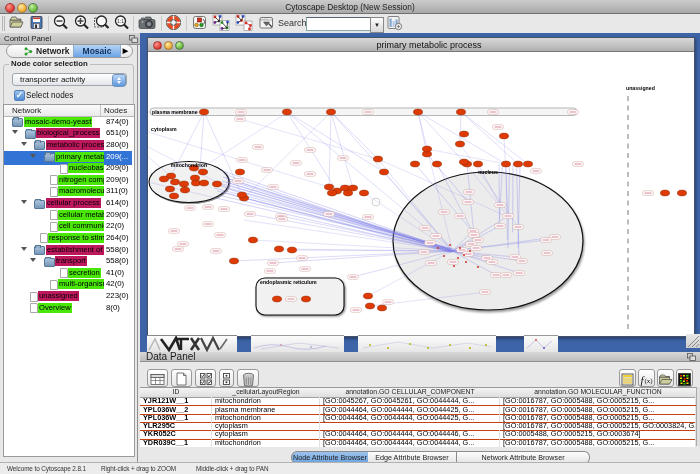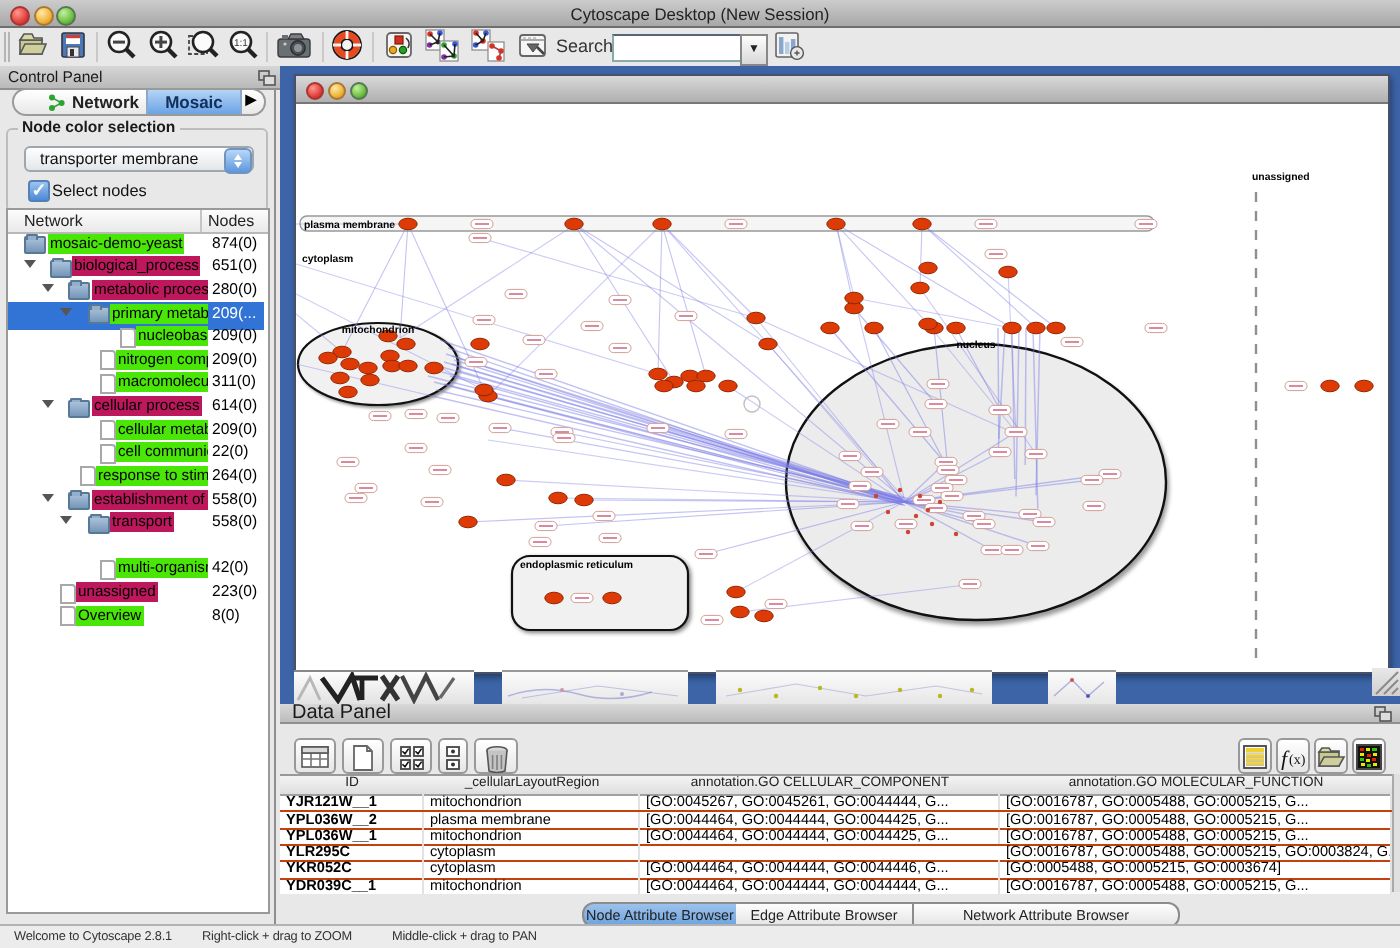--- a/index.html
+++ b/index.html
@@ -192,21 +192,21 @@
           <circle cx="2" cy="7" r="1.5" fill="#2fa32f"></circle>
           <circle cx="6.8" cy="4.5" r="1.5" fill="#2fa32f"></circle>
           <path d="M2 1.8 L6.8 4.5 L2 7" stroke="#2fa32f" stroke-width="0.8" fill="none"></path>
         </svg><span style="margin-left:29px">Network</span></div>
     <div id="tabmosaic">Mosaic</div>
     <div id="tabarr">▶</div>
   </div>
   <div class="abs" id="groupbox"></div>
   <div class="abs" id="gblabel">Node color selection</div>
   <div class="abs" id="combo">
-      <span class="txt">transporter membrane</span>
+      <span class="txt">transporter activity</span>
       <span class="step"></span>
     </div>
   <div class="abs" id="cbx">✓</div>
   <div class="abs" id="cbxl">Select nodes</div>
   <div class="abs" id="tree">
     <div id="treehead">
         <span style="position:absolute;left:8px;top:1px">Network</span>
         <span style="position:absolute;left:100px;top:1px">Nodes</span>
         <span style="position:absolute;left:96px;top:0;width:1px;height:11px;background:#c5c5c5"></span>
       </div>
@@ -274,20 +274,25 @@
         <span class="fold" style="left:30px"></span>
         <span class="tlab red" style="left:42px;max-width:56px">establishment of lo</span>
         <span class="tval" style="">558(0)</span>
       </div>
       <div class="trow" style="top:150.6px;">
         <span class="arr" style="left:26px"></span>
         <span class="fold" style="left:40px"></span>
         <span class="tlab red" style="left:51px;max-width:47px">transport</span>
         <span class="tval" style="">558(0)</span>
       </div>
+      <div class="trow" style="top:162.3px;">
+        <span class="file" style="left:56px"></span>
+        <span class="tlab grn" style="left:64px;max-width:34px">secretion</span>
+        <span class="tval" style="">41(0)</span>
+      </div>
       <div class="trow" style="top:173.9px;">
         <span class="file" style="left:46px"></span>
         <span class="tlab grn" style="left:54px;max-width:44px">multi-organism pro</span>
         <span class="tval" style="">42(0)</span>
       </div>
       <div class="trow" style="top:185.5px;">
         <span class="file" style="left:26px"></span>
         <span class="tlab red" style="left:34px;max-width:64px">unassigned</span>
         <span class="tval" style="">223(0)</span>
       </div>
@@ -297,20 +302,21 @@
         <span class="tval" style="">8(0)</span>
       </div>
   </div>
 </div>
 <div class="abs" id="desktop">
 <div style="position:absolute;left:7px;top:4px;width:546px;height:298px;background:#fff;border:1px solid #48506a;box-shadow:1px 2px 3px rgba(0,0,0,0.35);">
 <div style="position:absolute;left:0;top:0;width:100%;height:13px;background:linear-gradient(#d8d8d8,#b0b0b0);border-bottom:1px solid #777;">
         <span style="position:absolute;left:5px;top:2.5px;width:7px;height:7px;border-radius:50%;background:radial-gradient(circle at 35% 30%,#ff9890,#e0443c 60%,#b02018);border:0.5px solid #a33"></span>
         <span style="position:absolute;left:16px;top:2.5px;width:7px;height:7px;border-radius:50%;background:radial-gradient(circle at 35% 30%,#ffe9a8,#f0b43c 60%,#c08418);border:0.5px solid #a73"></span>
         <span style="position:absolute;left:27px;top:2.5px;width:7px;height:7px;border-radius:50%;background:radial-gradient(circle at 35% 30%,#c2f0a0,#6fc040 60%,#3f8818);border:0.5px solid #575"></span>
+        <div style="position:absolute;left:16px;right:0;top:2px;text-align:center;font-size:9px;color:#111">primary metabolic process</div>
       </div>
 <svg style="position:absolute;left:0px;top:14px" width="544" height="283" viewBox="0 0 544 283">
         <rect x="2" y="56" width="427" height="7.5" rx="3.5" fill="#f5f5f5" stroke="#999" stroke-width="0.7"></rect>
         <ellipse cx="41" cy="130" rx="40" ry="20.5" fill="#f1f1f1" stroke="#111" stroke-width="1.1" style="filter:drop-shadow(1px 1.5px 0.7px rgba(0,0,0,0.45))"></ellipse>
         <ellipse cx="340" cy="189" rx="95" ry="69" fill="#ececec" stroke="#111" stroke-width="1.2" style="filter:drop-shadow(1.5px 2px 1px rgba(0,0,0,0.4))"></ellipse>
         <rect x="108" y="226" width="88" height="37" rx="9" fill="#f1f1f1" stroke="#111" stroke-width="1.1" style="filter:drop-shadow(1.5px 1.5px 1px rgba(0,0,0,0.5))"></rect>
         <g>
           <line x1="75.0" y1="125.0" x2="303.3" y2="197.6" stroke="rgba(125,125,230,0.48)" stroke-width="0.7"></line>
           <line x1="78.0" y1="130.0" x2="304.6" y2="197.3" stroke="rgba(125,125,230,0.48)" stroke-width="0.7"></line>
           <line x1="80.0" y1="133.0" x2="304.1" y2="198.5" stroke="rgba(125,125,230,0.48)" stroke-width="0.7"></line>

